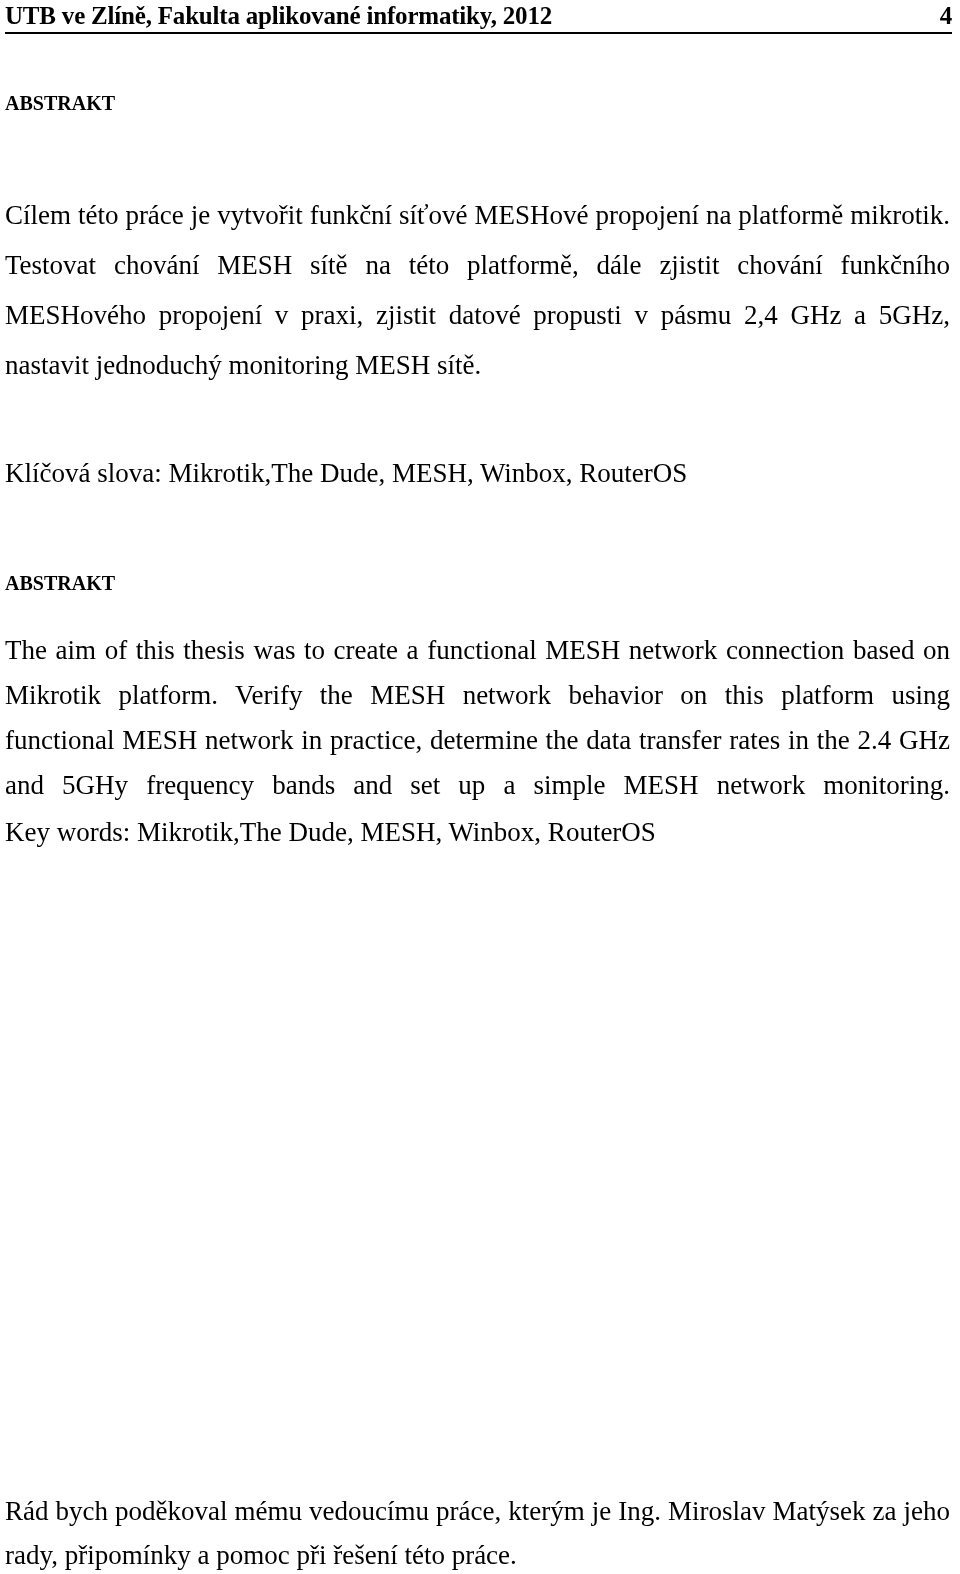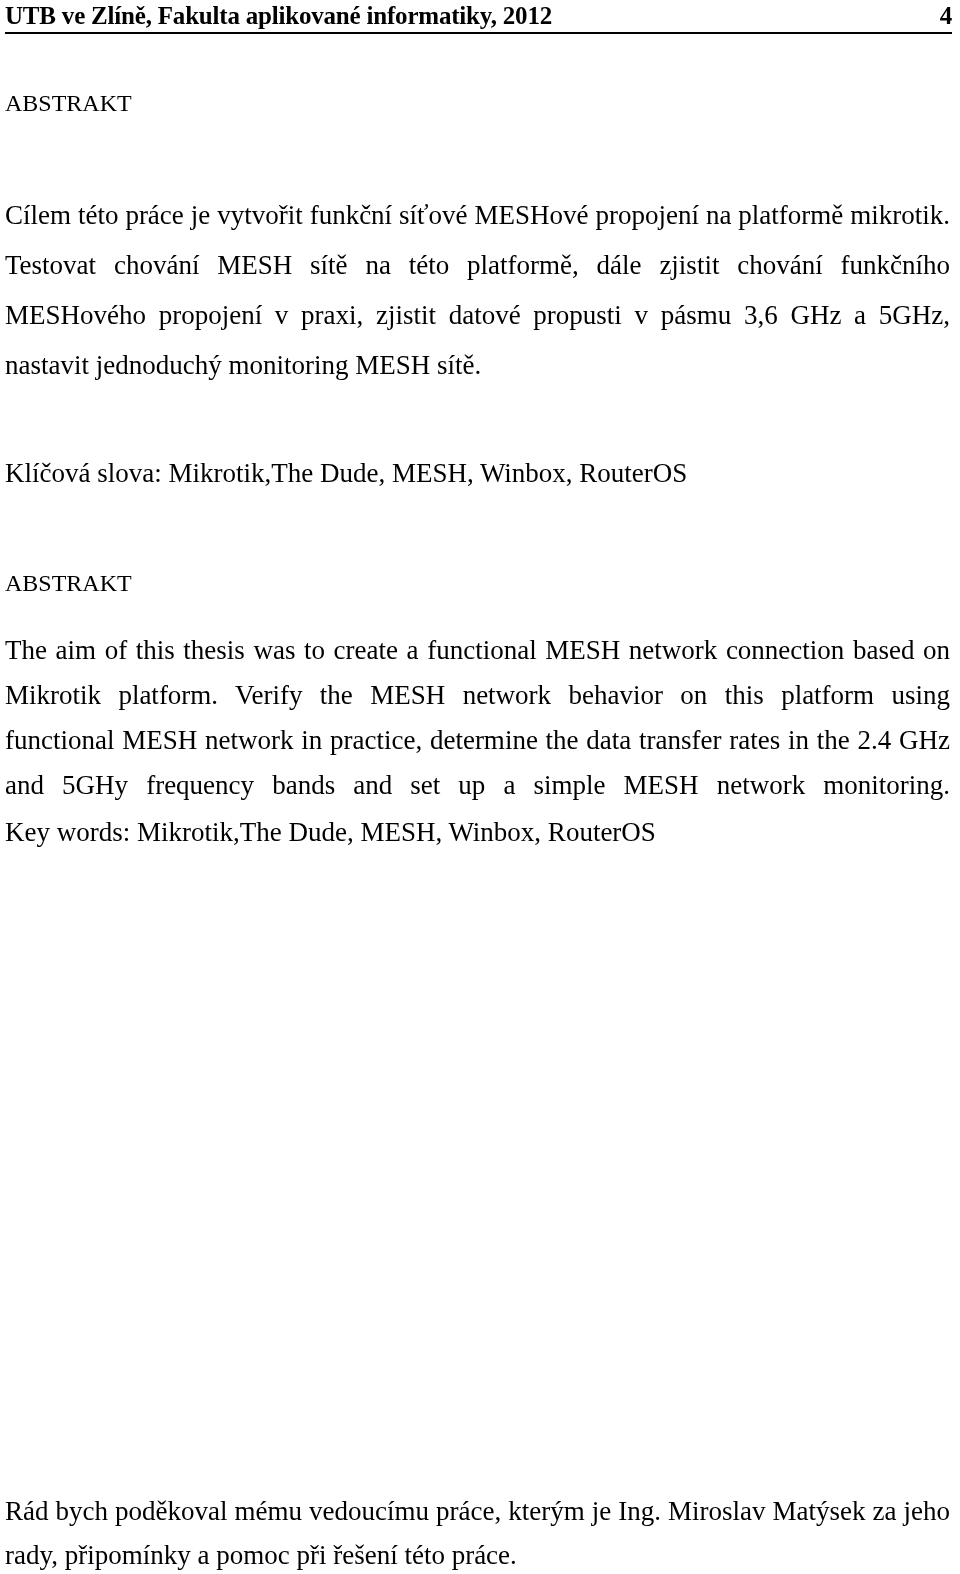--- a/index.html
+++ b/index.html
@@ -59,22 +59,22 @@
 
   
   .content {
     position: absolute;
     left: 5px;
     top: 0;
     width: 945px;
   }
 
   h1.section-heading {
-    font-weight: normal;
-    font-size: 24px;
+    font-weight: bold;
+    font-size: 20px;
     line-height: 34px;
     margin: 0;
     letter-spacing: 0px;
   }
 
   p.body-text {
     font-size: 27px;
     margin: 0;
     text-align: justify;
     text-justify: inter-word;
@@ -107,21 +107,21 @@
   <div class="page-header">
     <span class="header-title">UTB ve Zlíně, Fakulta aplikované informatiky, 2012</span>
     <span class="header-pageno">4</span>
   </div>
   <div class="header-rule"></div>
 
   <div class="content">
 
     <h1 class="section-heading" id="abstrakt-heading">ABSTRAKT</h1>
 
-    <p class="body-text" id="abstrakt-body">Cílem této práce je vytvořit funkční síťové  MESHové propojení na platformě mikrotik. Testovat chování MESH sítě na této platformě, dále zjistit chování funkčního MESHového propojení v praxi, zjistit datové propusti v pásmu 3,6 GHz a 5GHz, nastavit jednoduchý monitoring MESH sítě.</p>
+    <p class="body-text" id="abstrakt-body">Cílem této práce je vytvořit funkční síťové  MESHové propojení na platformě mikrotik. Testovat chování MESH sítě na této platformě, dále zjistit chování funkčního MESHového propojení v praxi, zjistit datové propusti v pásmu 2,4 GHz a 5GHz, nastavit jednoduchý monitoring MESH sítě.</p>
 
     <p class="keywords" id="keywords-cs">Klíčová slova: Mikrotik,The Dude, MESH, Winbox, RouterOS</p>
 
     <h1 class="section-heading" id="abstract-heading">ABSTRAKT</h1>
 
     <p class="body-text last-justified" id="abstract-body">The aim of this thesis was to create a functional MESH network connection based on Mikrotik platform. Verify the MESH network behavior on this platform using functional MESH network in practice, determine the data transfer rates in the 2.4 GHz and 5GHy frequency bands and set up a simple MESH network monitoring.</p>
 
     <p class="keywords" id="keywords-en">Key words: Mikrotik,The Dude, MESH, Winbox, RouterOS</p>
 
     <p class="body-text" id="acknowledgement">Rád bych poděkoval mému vedoucímu práce, kterým je Ing. Miroslav Matýsek za jeho rady, připomínky a pomoc při řešení této práce.</p>

